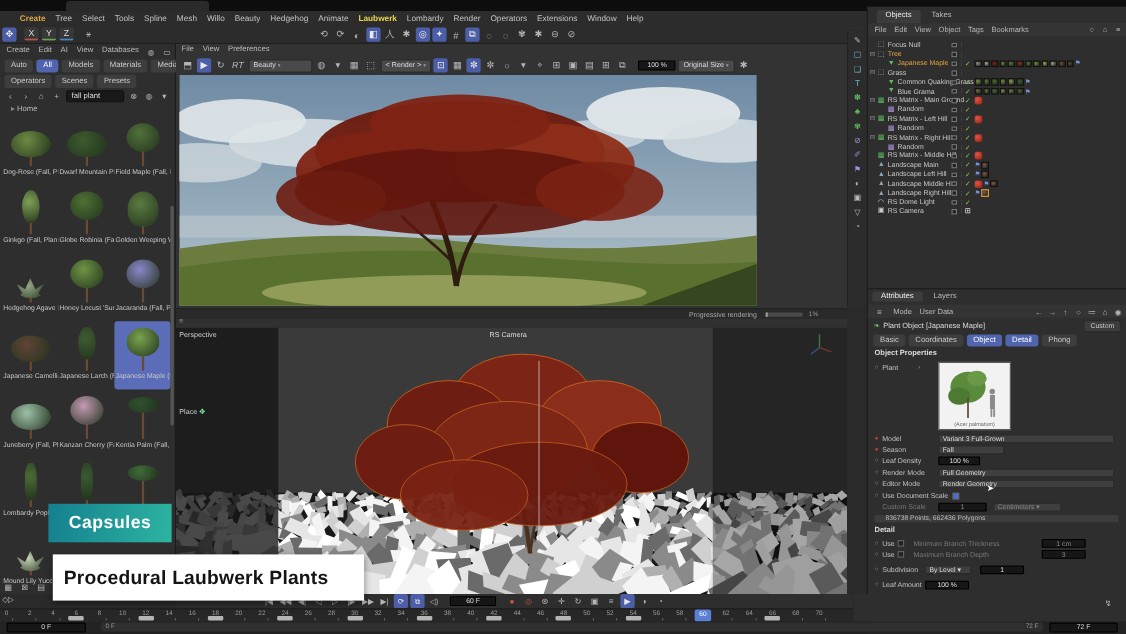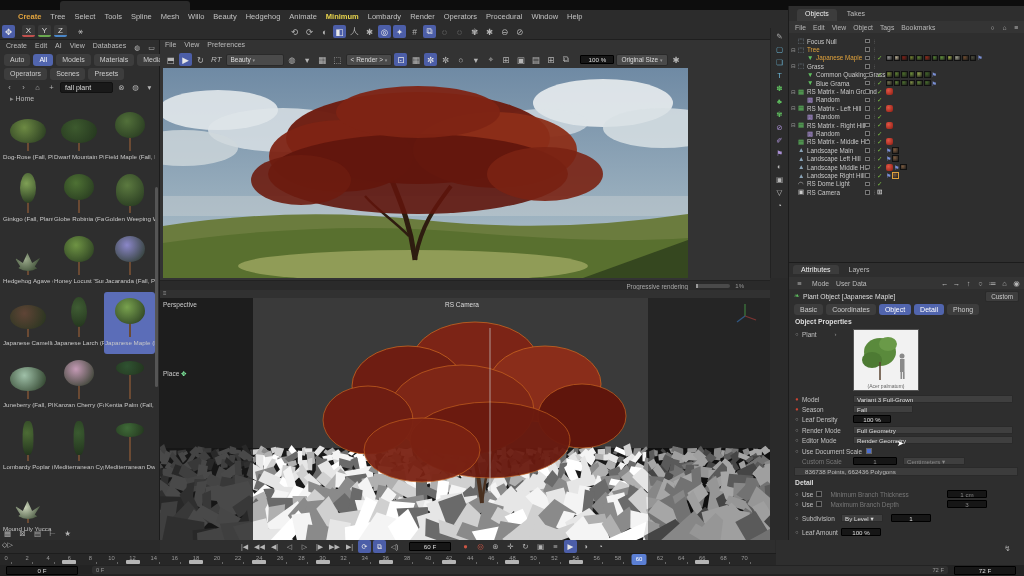--- a/index.html
+++ b/index.html
@@ -113,25 +113,25 @@
       <span style="color: rgb(226, 164, 62); font-weight: bold;">Create</span>
       <span>Tree</span>
       <span>Select</span>
       <span>Tools</span>
       <span>Spline</span>
       <span>Mesh</span>
       <span>Willo</span>
       <span>Beauty</span>
       <span>Hedgehog</span>
       <span>Animate</span>
-      <span style="color: rgb(232, 212, 77); font-weight: bold;">Minimum</span>
+      <span style="color: rgb(232, 212, 77); font-weight: bold;">Laubwerk</span>
       <span>Lombardy</span>
       <span>Render</span>
       <span>Operators</span>
-      <span>Procedural</span>
+      <span>Extensions</span>
       <span>Window</span>
       <span>Help</span>
     </div>
 
   <div class="abs" id="toolbar2">
     <span class="icn hl abs" style="left:2px;top:2px">✥</span>
     <span class="abs axisbtn" style="left:22px;top:2px;border-color:#c0504d">X</span>
     <span class="abs axisbtn" style="left:38px;top:2px;border-color:#6aa84f">Y</span>
     <span class="abs axisbtn" style="left:54px;top:2px;border-color:#4a86c8">Z</span>
     <span class="icn abs" style="left:74px;top:2px">⚹</span>
@@ -1461,13 +1461,15 @@
   <div class="abs" id="rangerow">
     <span class="afield" style="left:6px;top:1px;width:72px">0 F</span>
     <span class="abs" style="left:92px;top:1px;width:856px;height:8px;background:#2f2f2f;border-radius:2px">
       <span class="abs" style="left:4px;top:1px;font-size:5.8px;color:#999">0 F</span>
       <span class="abs" style="right:4px;top:1px;font-size:5.8px;color:#999">72 F</span>
     </span>
     <span class="afield" style="left:954px;top:1px;width:62px">72 F</span>
   </div>
   <span class="abs" style="left:2px;top:541px;font-size:7px;color:#bbb">◇▷</span>
 
+  <div class="abs" id="badge">Capsules</div>
+  <div class="abs" id="banner">Procedural Laubwerk Plants</div>
 </div>
 
 </body></html>

